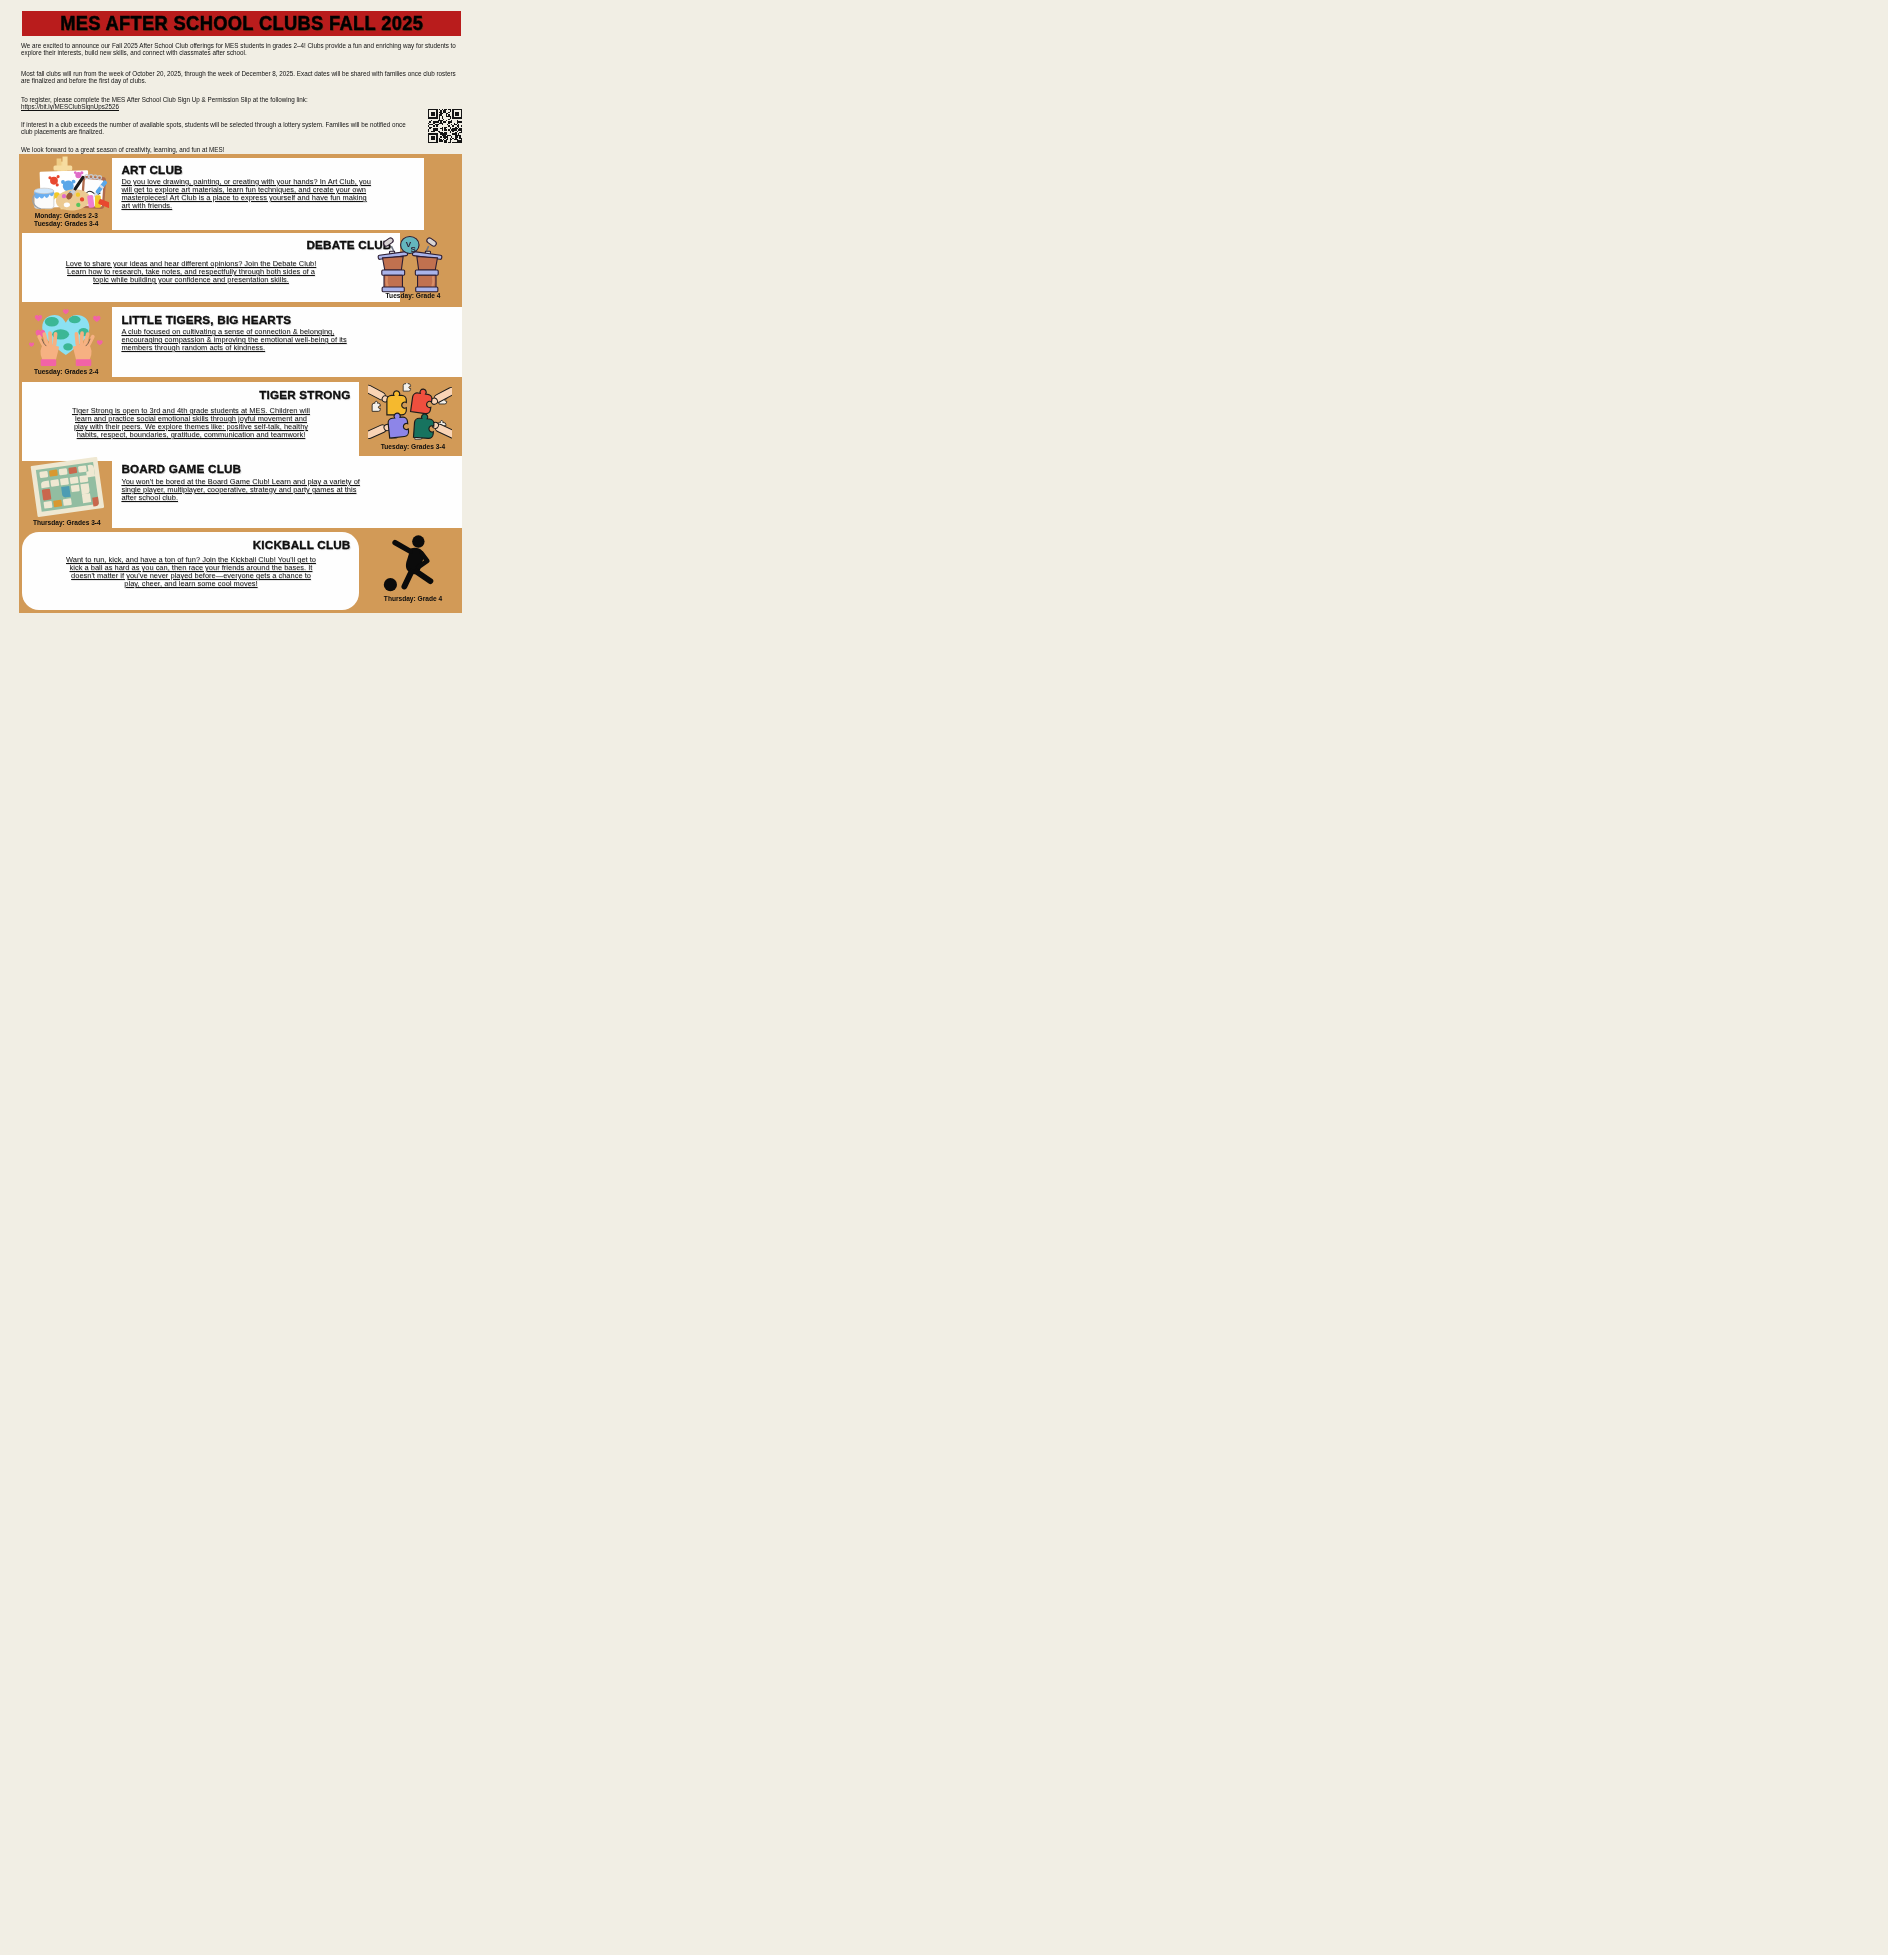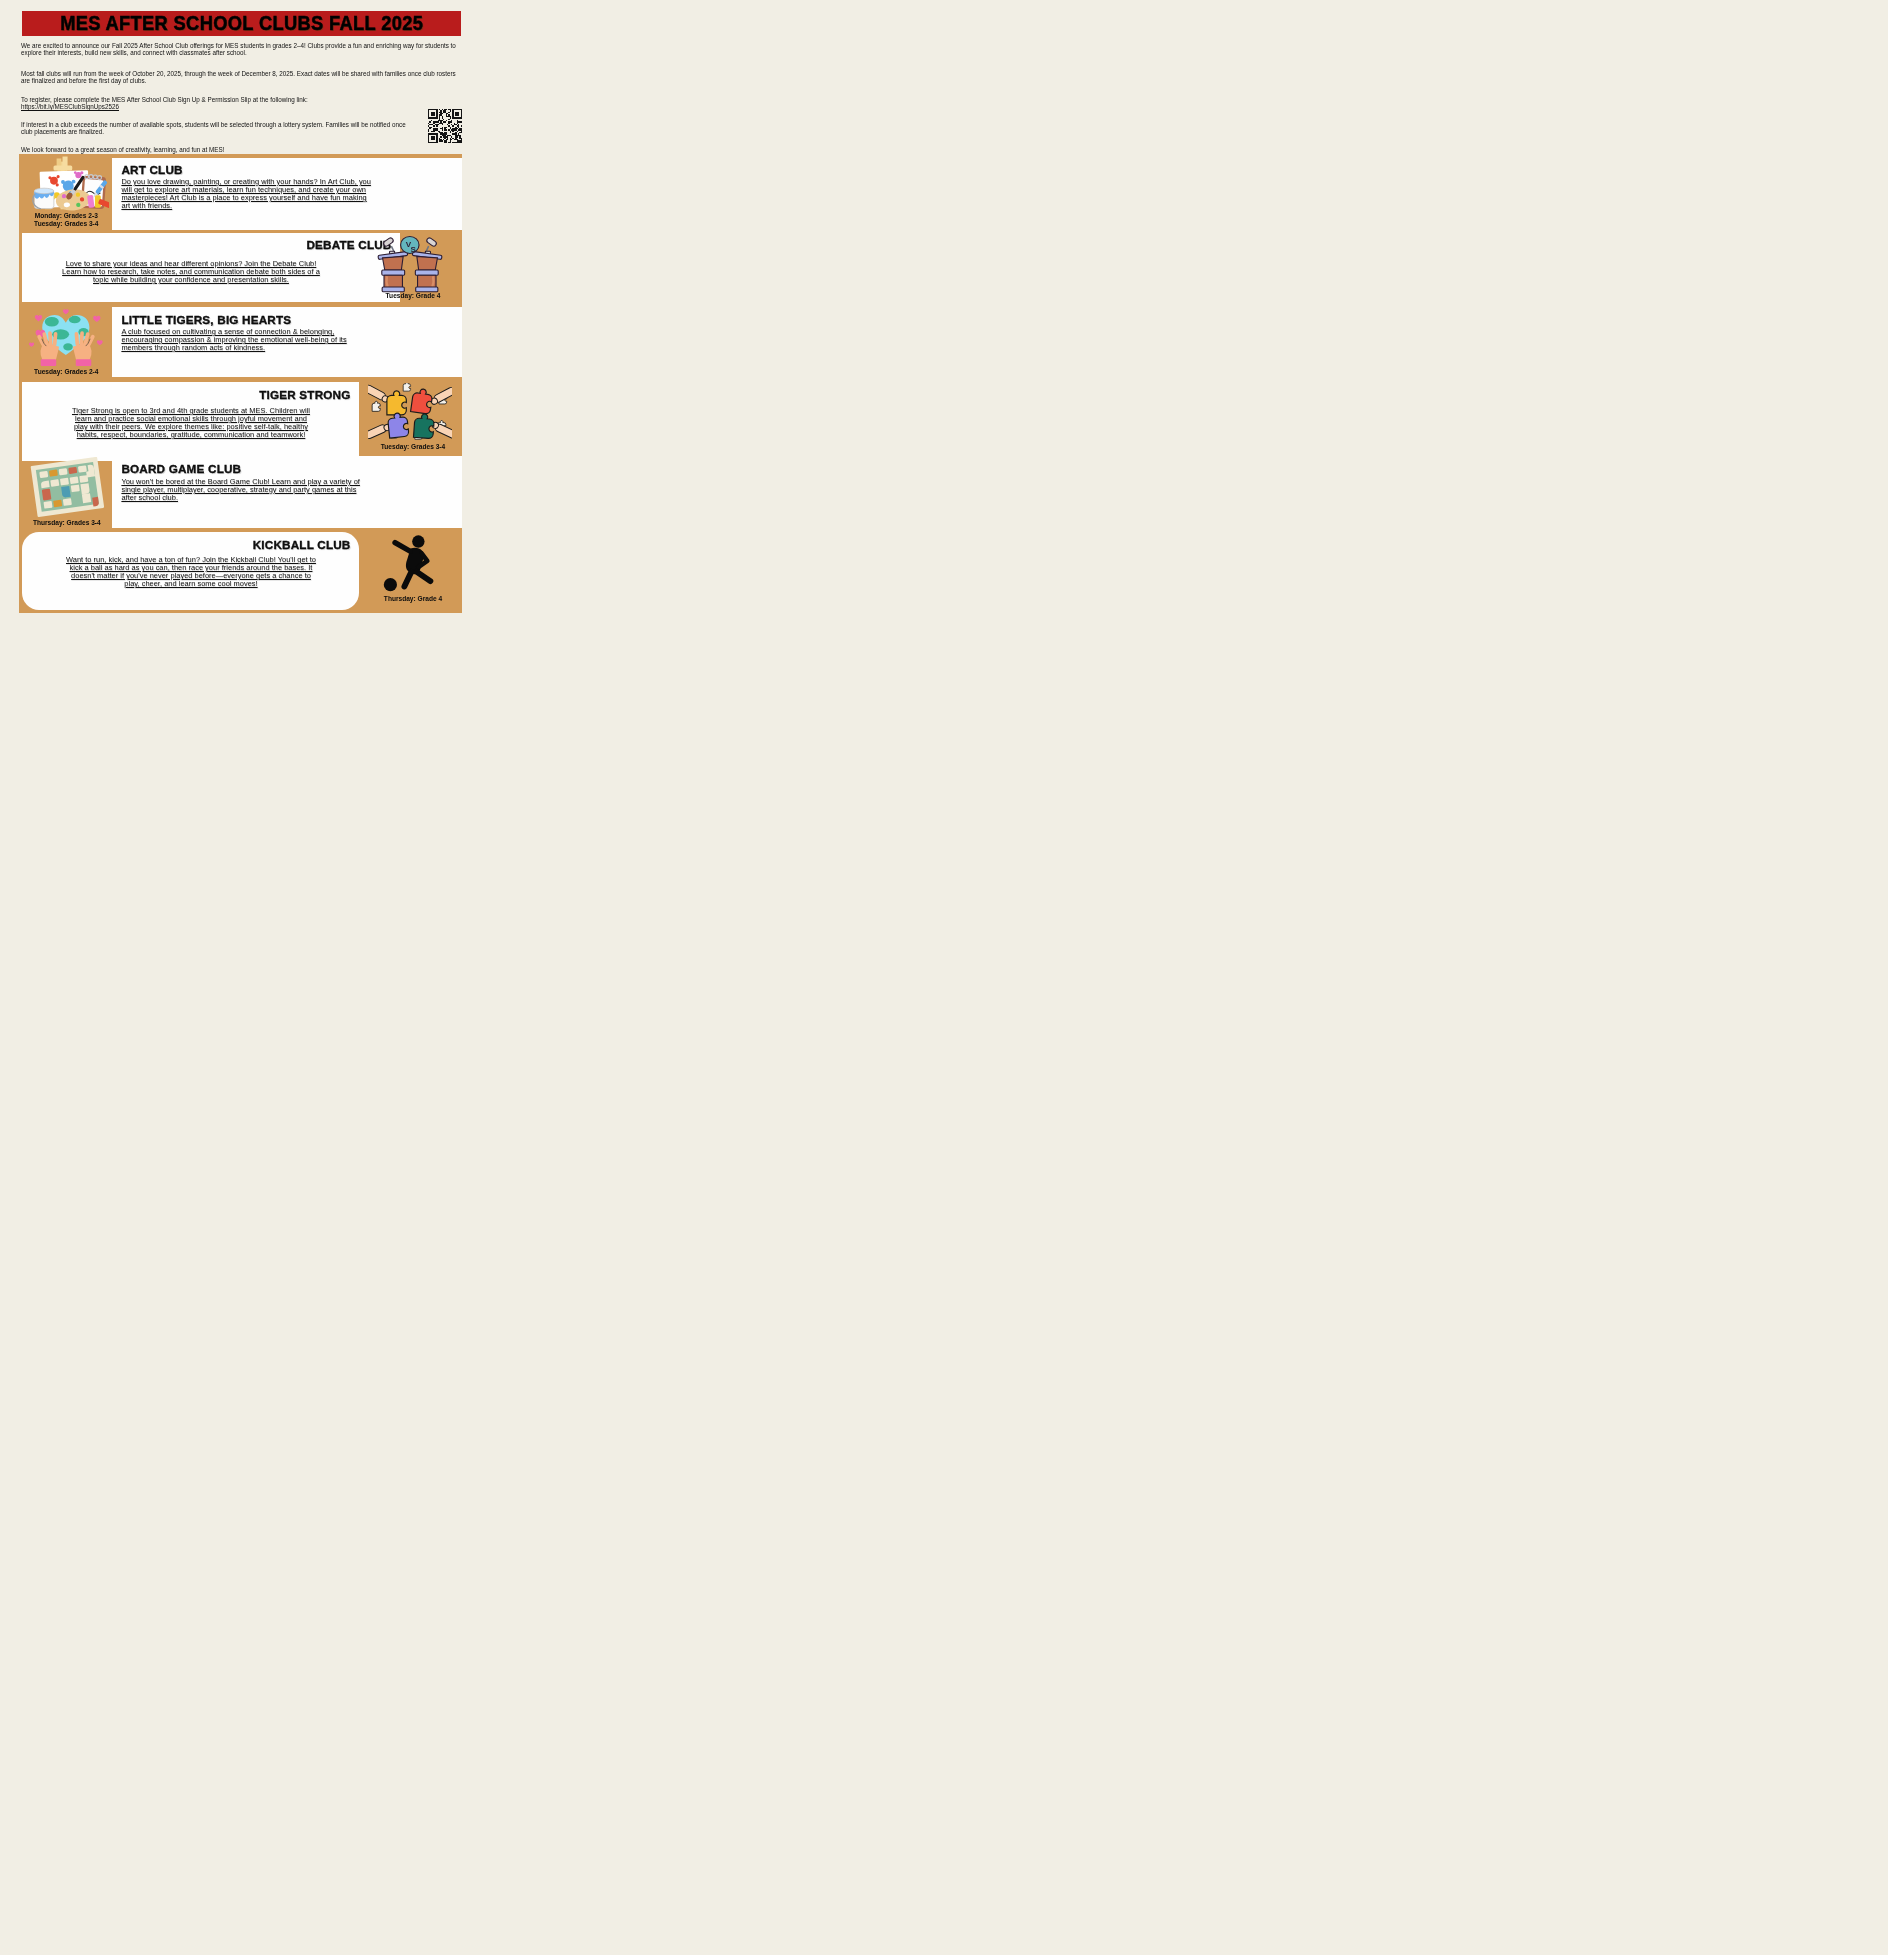--- a/index.html
+++ b/index.html
@@ -54,21 +54,21 @@
     text-decoration:underline;
   }
   .sched{
     position:absolute;text-align:center;
     font-size:6.6px;font-weight:700;line-height:7.6px;color:#0d0d0d;
   }
 
   
   #art-icon{left:4.3px;top:2.3px;}
   #art-sched{left:0.8px;top:58px;width:93px;}
-  #art-card{left:93px;top:4.3px;width:350px;height:72px;}
+  #art-card{left:93px;top:4.3px;width:312px;height:72px;}
   #art-card .club-title{position:absolute;left:9.4px;top:4.7px;}
   #art-card .club-body{position:absolute;left:9.4px;top:19.6px;width:332px;}
 
   
   #deb-card{left:3.1px;top:79px;width:337px;height:69px;padding-left:41px;}
   #deb-card .club-title{position:absolute;right:8.6px;top:4.7px;}
   #deb-card .club-body{position:absolute;left:3.9px;top:27px;width:330px;text-align:center;}
   #deb-icon{left:351px;top:81px;}
   #deb-sched{left:333px;top:138px;width:122px;}
 
@@ -413,21 +413,21 @@
     <h2 class="club-title">ART CLUB</h2>
     <p class="club-body">Do you love drawing, painting, or creating with your hands? In Art Club, you
 will get to explore art materials, learn fun techniques, and create your own
 masterpieces! Art Club is a place to express yourself and have fun making
 art with friends.</p>
   </div>
 
   <div id="deb-card" class="card">
     <h2 class="club-title">DEBATE CLUB</h2>
     <p class="club-body">Love to share your ideas and hear different opinions? Join the Debate Club!
-Learn how to research, take notes, and communication debate both sides of a
+Learn how to research, take notes, and respectfully through both sides of a
 topic while building your confidence and presentation skills.</p>
   </div>
   <svg id="deb-icon" class="abs" width="80" height="59" viewBox="0 0 205 160">
     <defs>
       <g id="pod">
         <path d="M52,30 L60,47" stroke="#6b7280" stroke-width="4"></path>
         <rect x="30" y="12" width="28" height="14" rx="7" fill="#d8d4d4" stroke="#2d1e33" stroke-width="3" transform="rotate(-35 44 19)"></rect>
         <rect x="47" y="44" width="14" height="9" rx="2" fill="#d9d9d9" stroke="#2d1e33" stroke-width="3"></rect>
         <rect x="16" y="50" width="80" height="11" rx="4" fill="#aab4ea" stroke="#2d1e33" stroke-width="3" transform="rotate(-8 56 55)"></rect>
         <polygon points="28,62 84,58 79,95 34,95" fill="#c1714f" stroke="#2d1e33" stroke-width="3"></polygon>

